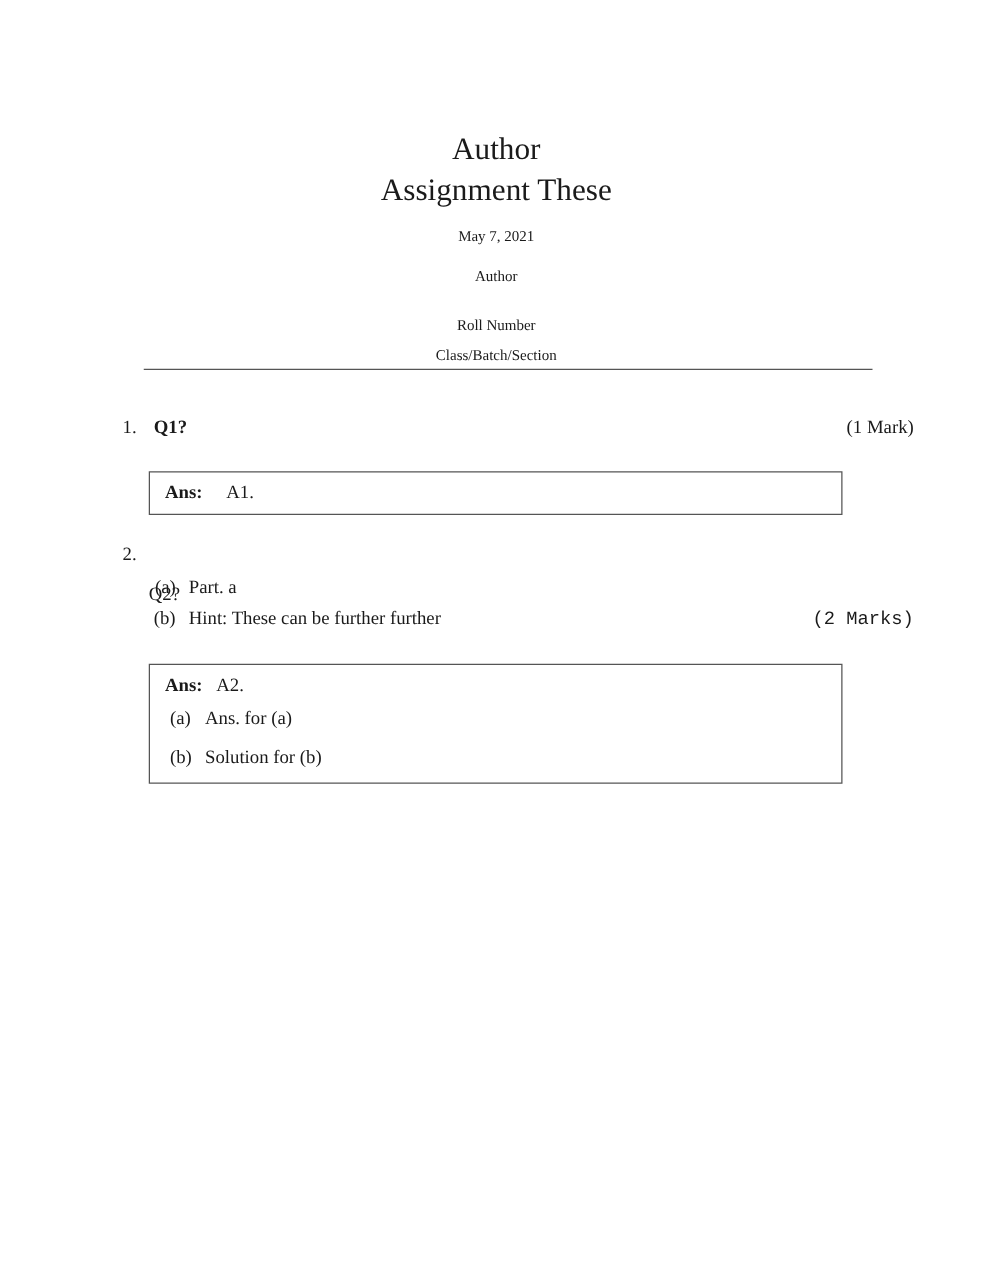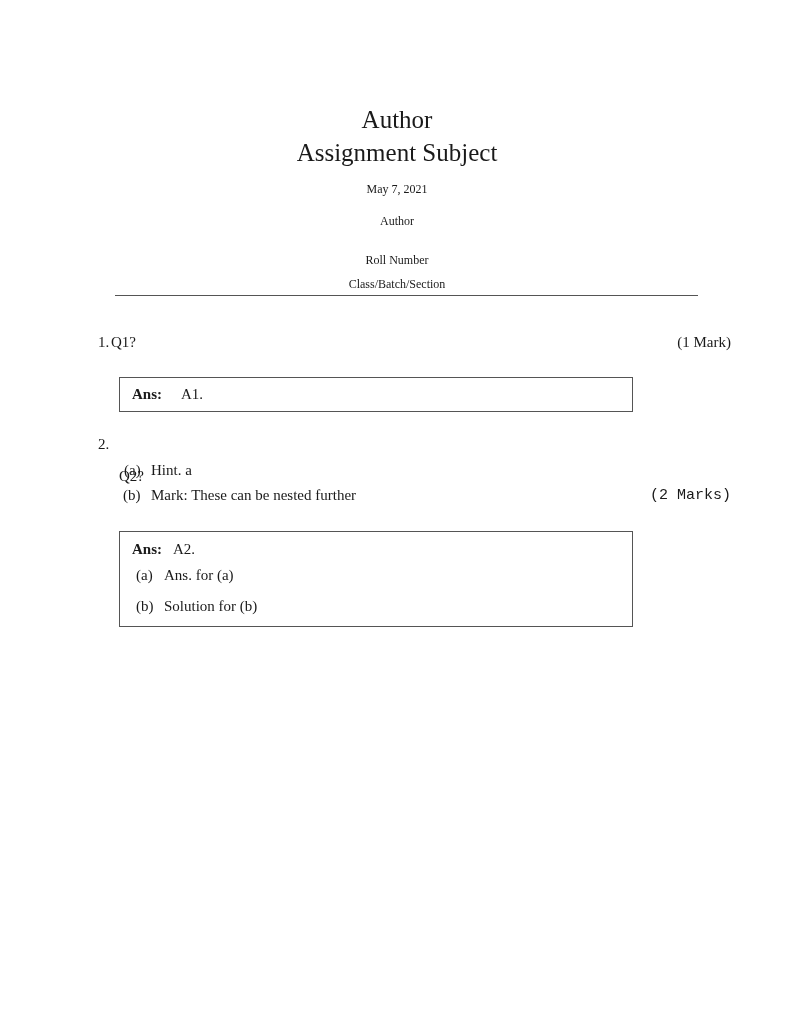--- a/index.html
+++ b/index.html
@@ -7,55 +7,55 @@
     width: 794px; height: 1028px; position: relative; overflow: hidden;
     font-family: "DejaVu Serif", "Liberation Serif", serif;
     color: #1a1a1a;
   }
   .abs { position: absolute; white-space: nowrap; }
   .center { left: 0; width: 794px; text-align: center; }
   .title { font-size: 25px; font-family: "Liberation Serif", serif; }
   .subtitle-line { font-size: 12px; font-family: "Liberation Serif", serif; }
   .body-text { font-size: 15px; font-family: "Liberation Serif", serif; }
   .rule { position: absolute; left: 115px; width: 583px; top: 295px; height: 0; border-top: 1px solid #555; }
-  .ans-box { position: absolute; left: 119px; width: 514px; border: 1px solid #555; box-sizing: border-box; }
+  .ans-box { position: absolute; left: 119px; width: 555px; border: 1px solid #555; box-sizing: border-box; }
   .bold { font-weight: bold; }
 </style>
 </head>
 <body>
 
 <div class="abs center title" style="top:106px;">Author</div>
-<div class="abs center title" style="top:139px;">Assignment Subject</div>
+<div class="abs center title" style="top:139px;">Assignment These</div>
 <div class="abs center subtitle-line" style="top:182px;">May 7, 2021</div>
 <div class="abs center subtitle-line" style="top:214px;">Author</div>
 <div class="abs center subtitle-line" style="top:253px;">Roll Number</div>
 <div class="abs center subtitle-line" style="top:261px;margin-top:16px;">Class/Batch/Section</div>
 
 <div class="rule"></div>
 
 <div>
   <span class="abs body-text" style="left:98px; top:334px;">1.</span>
-  <span class="abs body-text" style="left:111px; top:334px;">Q1?</span>
+  <span class="abs body-text" style="left:123px; top:334px;font-weight:bold;">Q1?</span>
   <span class="abs body-text" style="right:63px; top:334px;">(1 Mark)</span>
 </div>
 
 <div class="ans-box" style="top:377px; height:35px;">
   <span class="abs body-text bold" style="left:12px; top:8px;">Ans:</span>
   <span class="abs body-text" style="left:61px; top:8px;">A1.</span>
 </div>
 
 <div>
   <span class="abs body-text" style="left:98px; top:436px;">2.</span>
   <span class="abs body-text" style="left:119px; top:436px;margin-top:32px;">Q2?</span>
 
   <span class="abs body-text" style="left:124px; top:462px;">(a)</span>
-  <span class="abs body-text" style="left:151px; top:462px;">Hint. a</span>
+  <span class="abs body-text" style="left:151px; top:462px;">Part. a</span>
 
   <span class="abs body-text" style="left:123px; top:487px;">(b)</span>
-  <span class="abs body-text" style="left:151px; top:487px;">Mark: These can be nested further</span>
+  <span class="abs body-text" style="left:151px; top:487px;">Hint: These can be further further</span>
 
   <span class="abs body-text" style="right:63px; top:487px;font-family:Liberation Mono, monospace;">(2 Marks)</span>
 </div>
 
 <div class="ans-box" style="top:531px; height:96px;">
   <span class="abs body-text bold" style="left:12px; top:9px;">Ans:</span>
   <span class="abs body-text" style="left:53px; top:9px;">A2.</span>
 
   <span class="abs body-text" style="left:16px; top:35px;">(a)</span>
   <span class="abs body-text" style="left:44px; top:35px;">Ans. for (a)</span>

